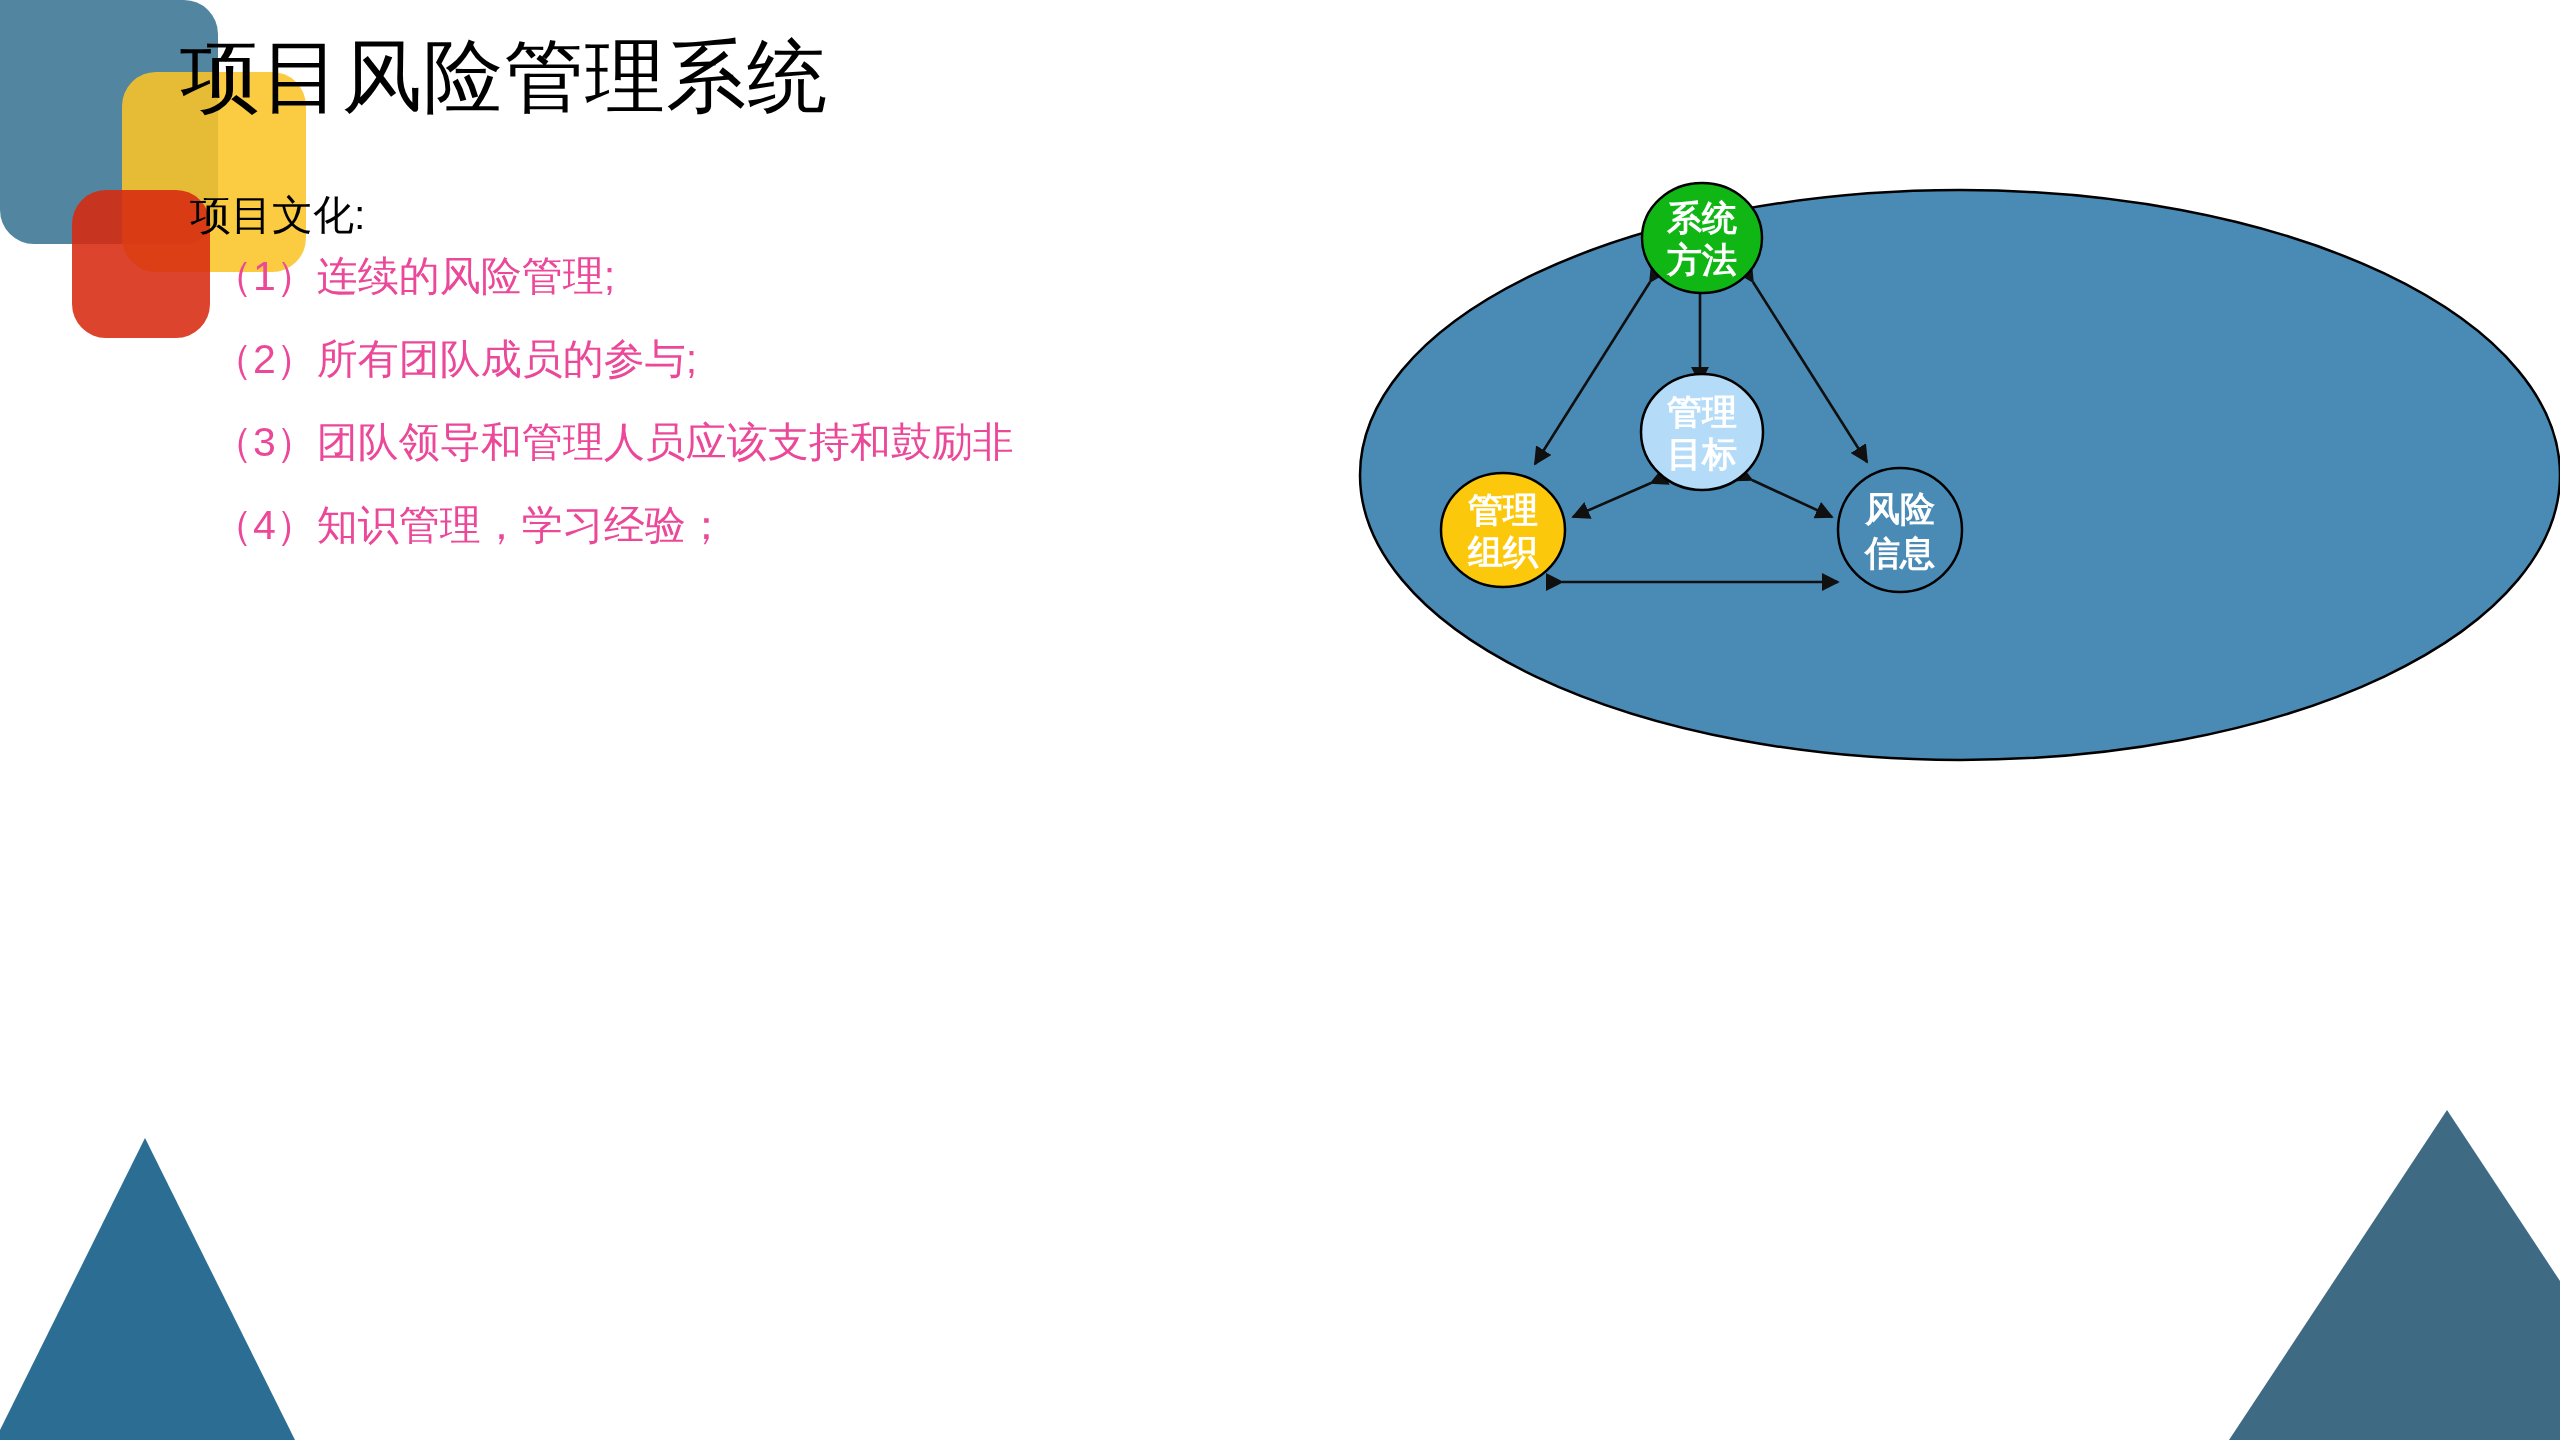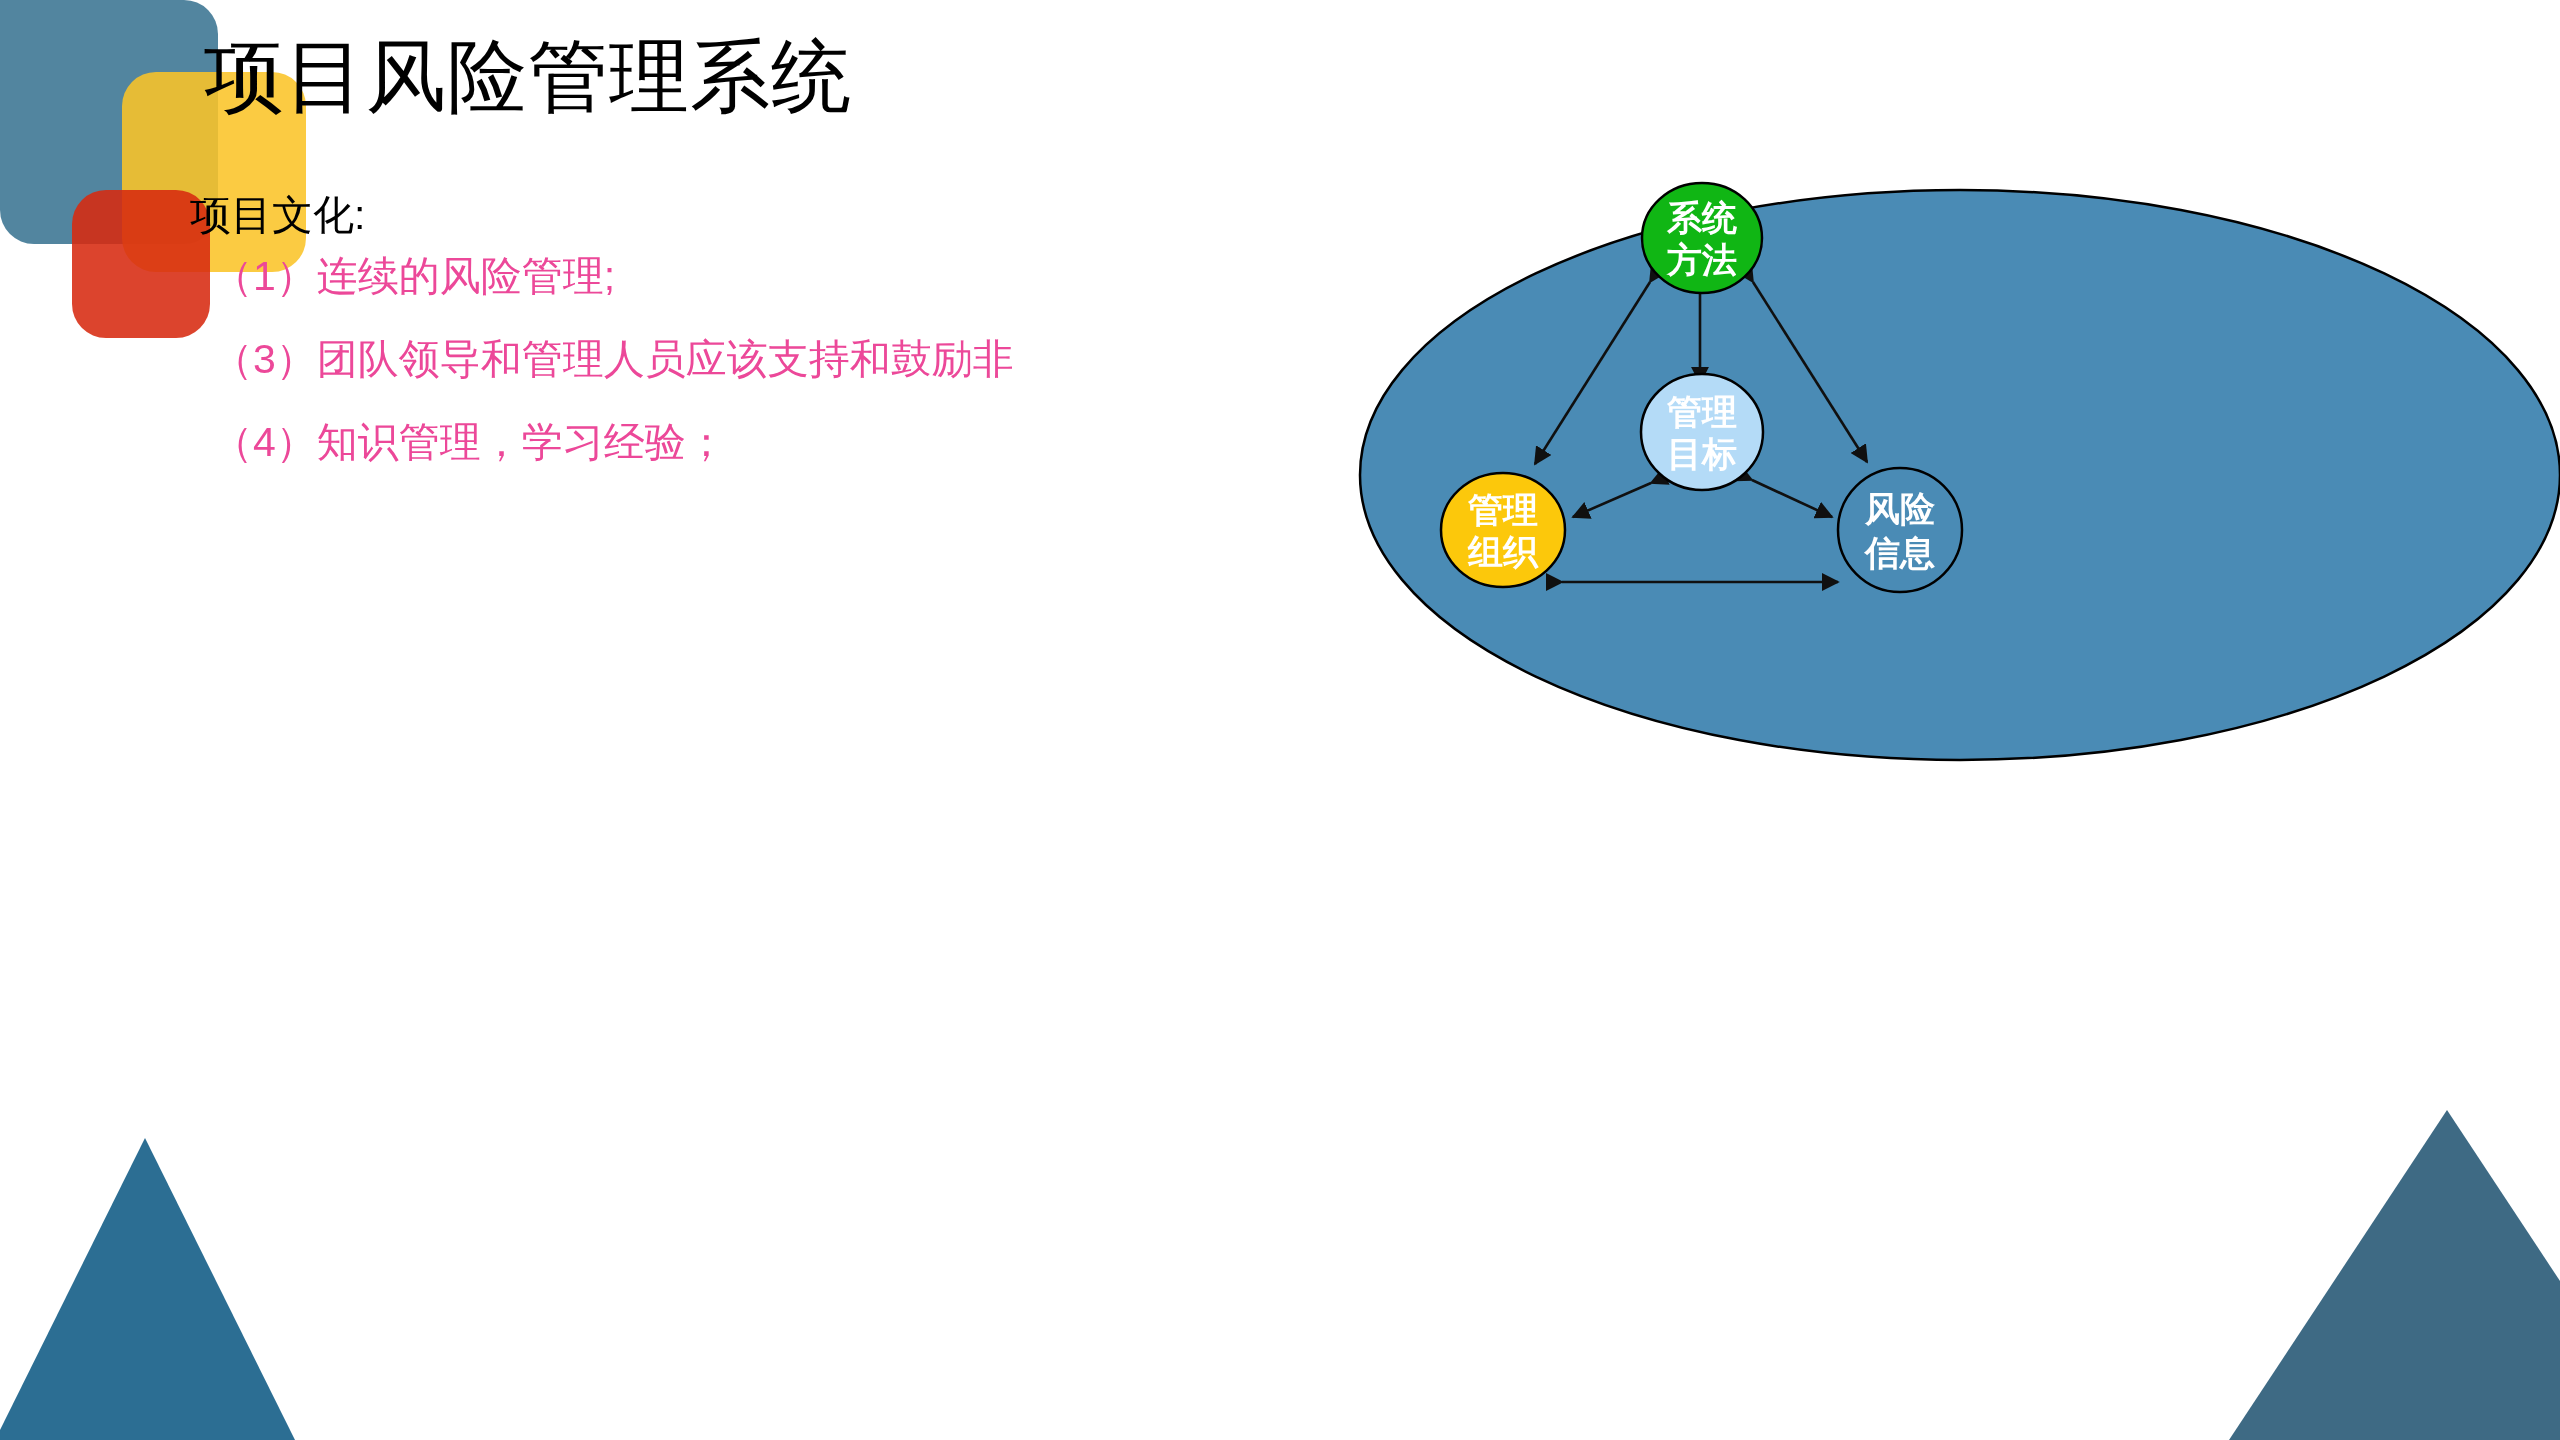--- a/index.html
+++ b/index.html
@@ -74,21 +74,21 @@
     border-left-width: 218px;
     border-right-width: 218px;
     border-bottom-width: 330px;
     border-bottom-color: #3e6a84;
     transform: translateX(105px);
   }
 
   
   .slide-title {
     position: absolute;
-    left: 204px;
+    left: 180px;
     top: 35px;
     font-size: 80px;
     line-height: 1.05;
     font-weight: 400;
     color: #000000;
     letter-spacing: 1px;
     white-space: nowrap;
     text-align: center;
   }
 
@@ -142,20 +142,21 @@
   <div class="deco-rect deco-blue"></div>
   <div class="deco-rect deco-yellow"></div>
   <div class="deco-rect deco-red"></div>
 </div>
 
 <div class="slide-title">项目风险管理系统</div>
 
 <div class="body-block">
   <div class="body-intro">项目文化:</div>
   <div class="body-item">（1）连续的风险管理;</div>
+  <div class="body-item">（2）所有团队成员的参与;</div>
   <div class="body-item">（3）团队领导和管理人员应该支持和鼓励非</div>
   <div class="body-item">（4）知识管理，学习经验；</div>
 </div>
 
 <div class="diagram">
   <svg width="1210" height="570" viewBox="0 0 1210 570" xmlns="http://www.w3.org/2000/svg">
     <defs>
       <marker id="arrow-end" viewBox="0 0 10 10" refX="9" refY="5" markerWidth="7" markerHeight="7" orient="auto-start-reverse">
         <path d="M 0 0 L 10 5 L 0 10 z" fill="#101010"></path>
       </marker>

